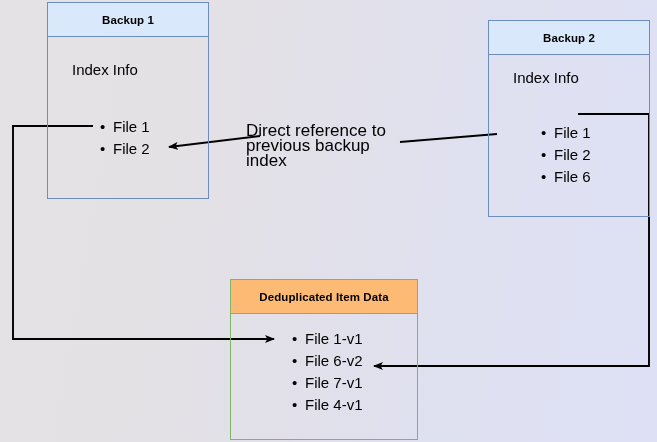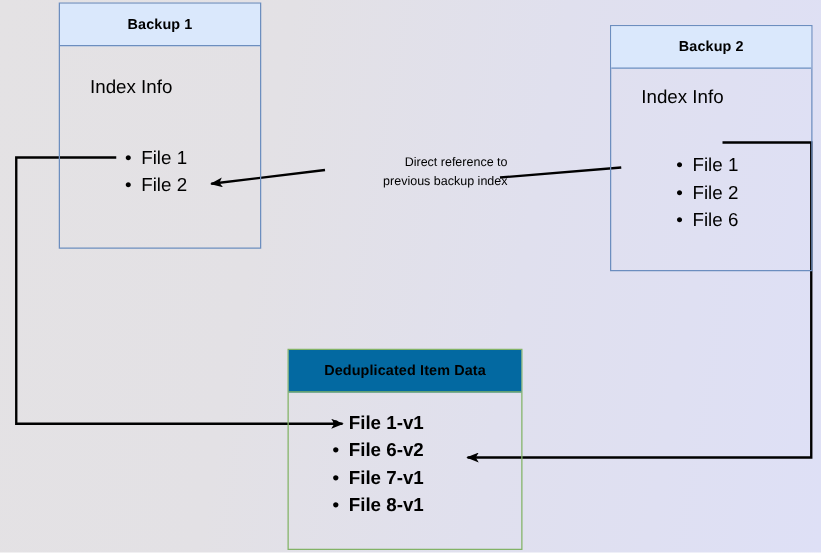--- a/index.html
+++ b/index.html
@@ -47,21 +47,21 @@
     display: flex;
     align-items: center;
     justify-content: center;
     letter-spacing: 0.1px;
   }
   .node-green {
     border-color: #82b366;
   }
   .node-green .node-header {
     border-bottom-color: #82b366;
-    background: #0369a1;
+    background: #fdba74;
   }
   .section-title {
     position: absolute;
     font-size: 15px;
     color: #000;
     white-space: nowrap;
   }
   ul.filelist {
     position: absolute;
     margin: 0;
@@ -79,24 +79,24 @@
     content: "\2022";
     position: absolute;
     left: -13px;
     top: 0;
     font-size: 15px;
     line-height: 22px;
     color: #000;
   }
   .edge-label {
     position: absolute;
-    font-size: 10px;
+    font-size: 17px;
     line-height: 15px;
     color: #000;
-    text-align: right;
+    text-align: left;
     white-space: pre-line;
   }
 </style>
 </head>
 <body>
 
 <div id="canvas">
 
   <svg class="edges" viewBox="0 0 657 442" width="657" height="442">
     <defs>
@@ -133,25 +133,25 @@
         <li>File 1</li>
         <li>File 2</li>
         <li>File 6</li>
       </ul>
     </div>
   </div>
 
   <div class="node node-green" style="left:230px; top:279px; width:188px; height:161px;">
     <div class="node-header">Deduplicated Item Data</div>
     <div class="nodebody">
-      <ul class="filelist" style="left:34px; top:48px;font-weight:bold;">
+      <ul class="filelist" style="left:60px; top:48px;">
         <li>File 1-v1</li>
         <li>File 6-v2</li>
         <li>File 7-v1</li>
-        <li>File 8-v1</li>
+        <li>File 4-v1</li>
       </ul>
     </div>
   </div>
 
   <div class="edge-label" style="left:246px; top:123px; width:160px;">Direct reference to
 previous backup index</div>
 
 </div>
 
 </body></html>

